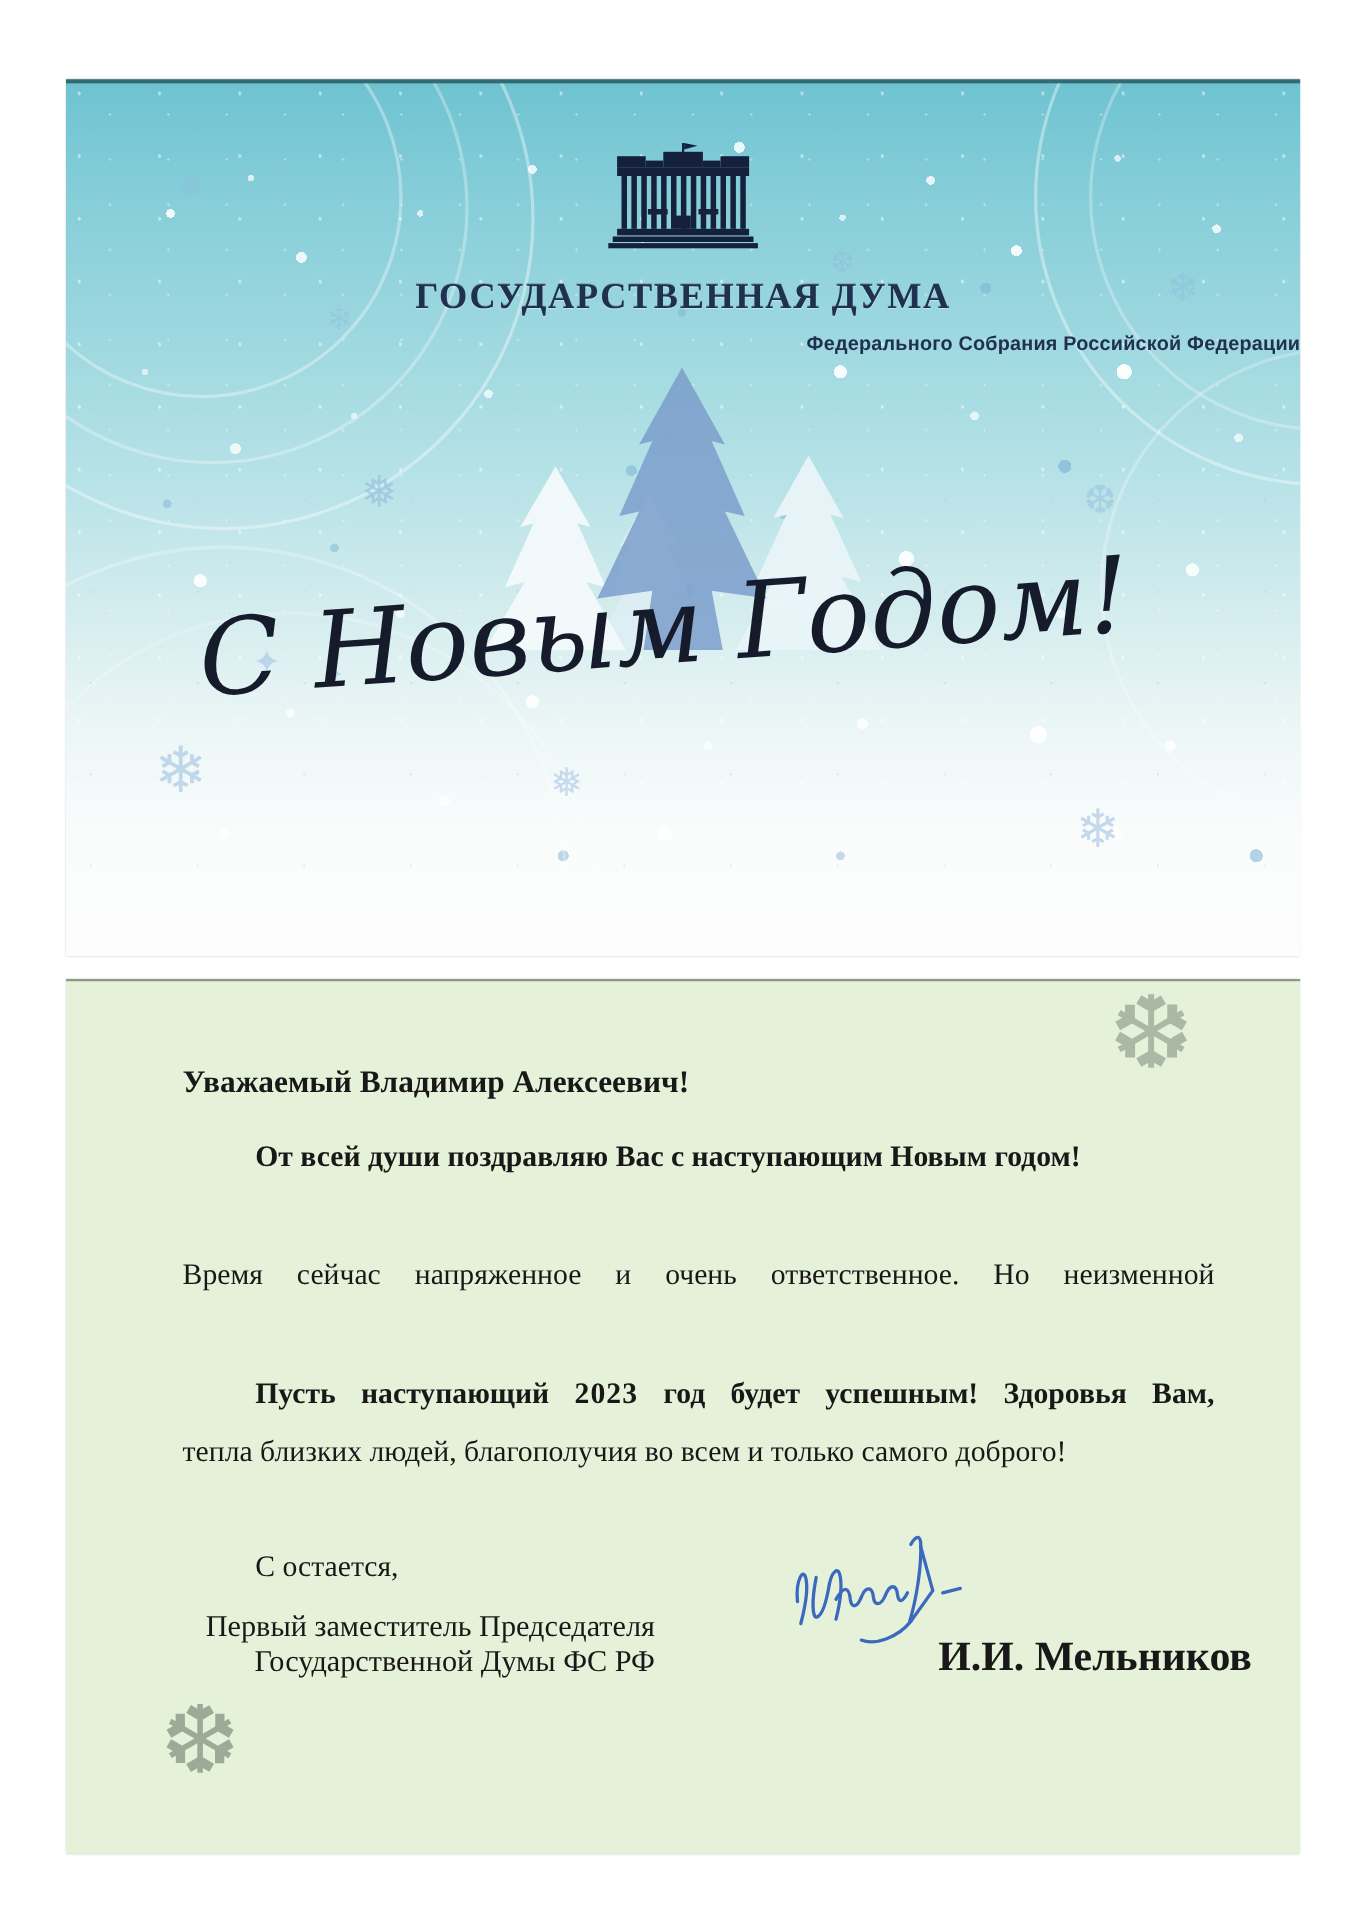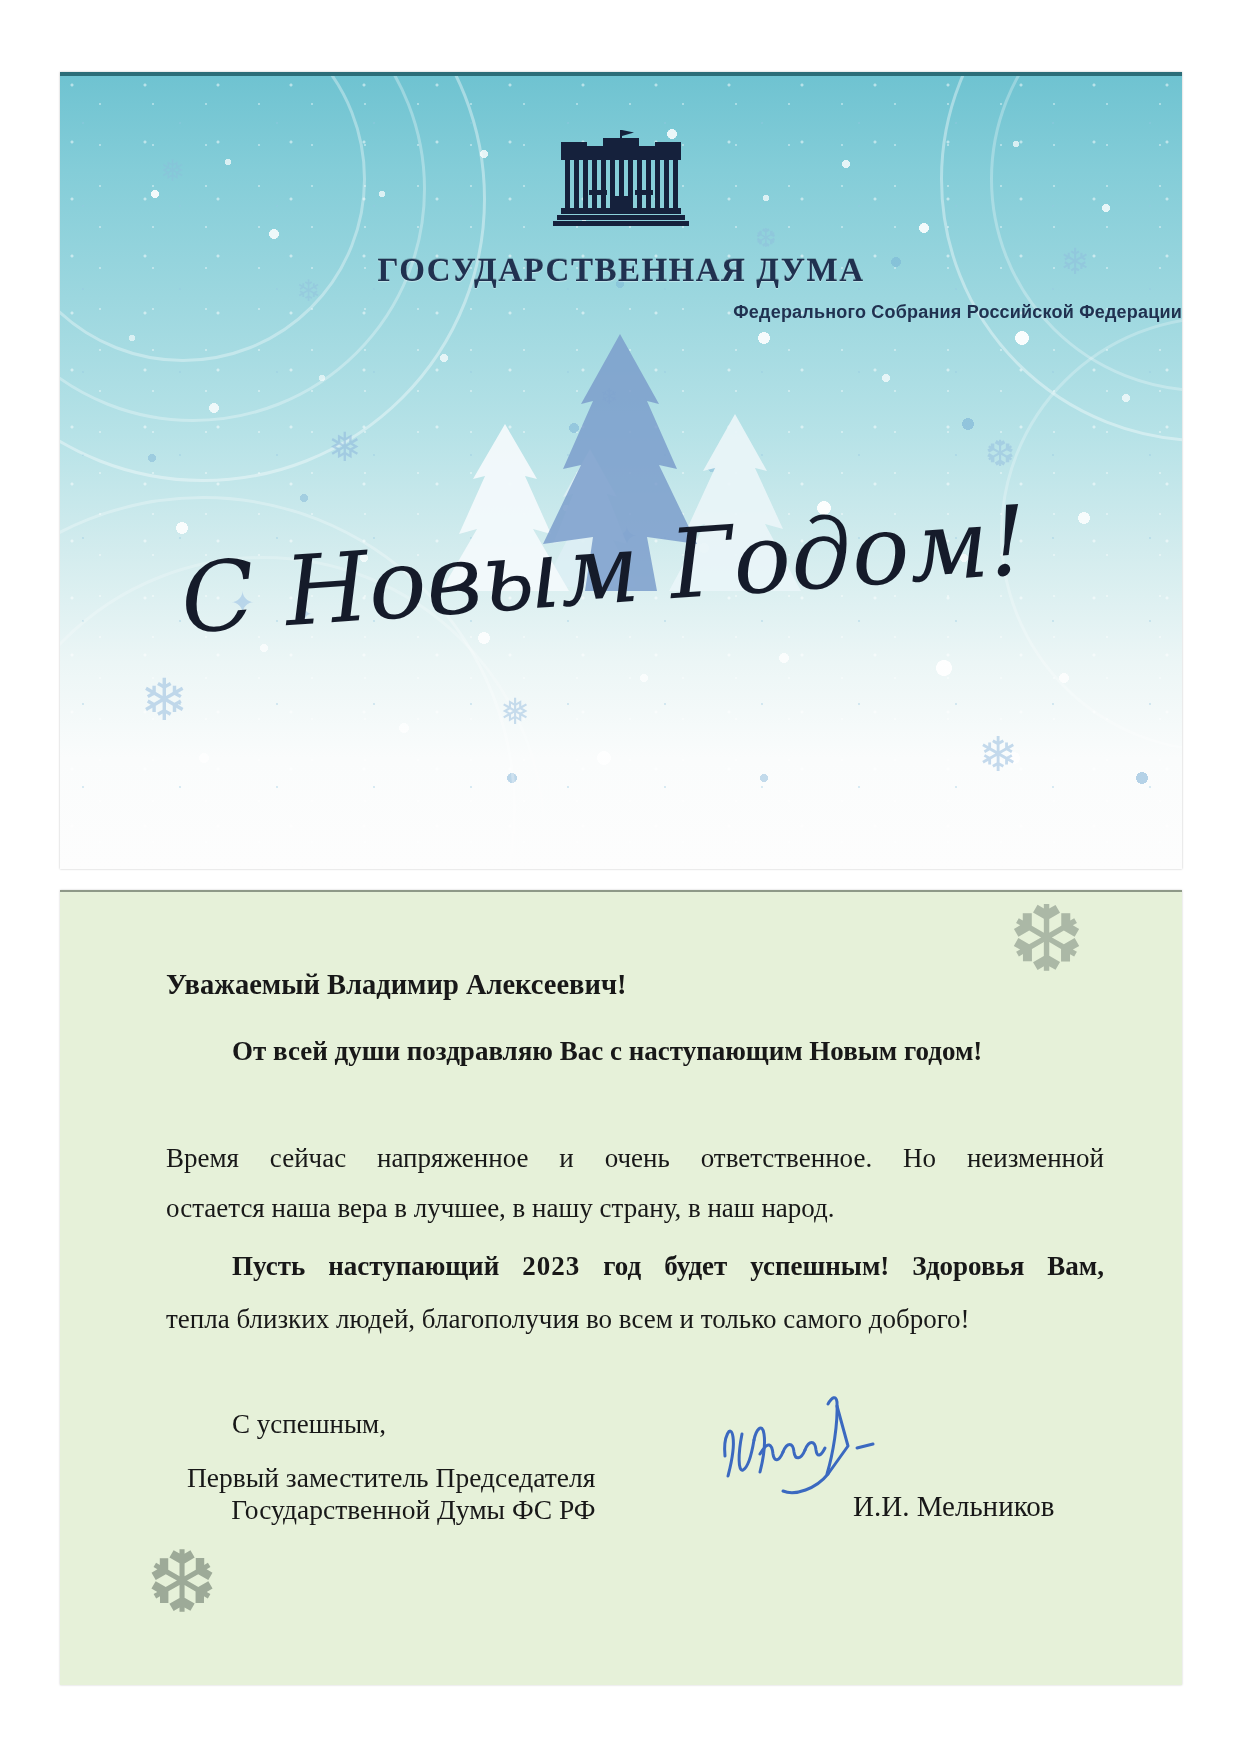--- a/index.html
+++ b/index.html
@@ -94,21 +94,21 @@
     background:#e6f1d9;border-top:2px solid rgba(70,80,70,.55);box-shadow:0 0 2px rgba(0,0,0,.2);
     color:#181818;}
   .ln{position:absolute;left:106px;right:78px;font-size:27px;line-height:38px;}
   .ind{text-indent:66px;font-weight:bold;}
   .just{text-align:justify;text-align-last:justify;}
   .salutation{position:absolute;left:106px;right:78px;top:73px;text-align:left;
     font-weight:bold;font-size:28.5px;line-height:40px;}
   .year{letter-spacing:1px;}
   .closing{position:absolute;left:172px;top:513px;font-size:27px;line-height:38px;}
   .signer-title{position:absolute;left:127px;top:570px;font-size:27.5px;line-height:31.5px;text-align:right;}
-  .signer-name{position:absolute;left:793px;top:597px;font-weight:normal;font-size:29px;line-height:34px;}
+  .signer-name{position:absolute;left:793px;top:597px;font-weight:bold;font-size:38px;line-height:34px;}
   .signature{position:absolute;left:655px;top:500px;}
   .lflake{position:absolute;line-height:1;}
   .lflake.tr{left:948px;top:2px;font-size:92px;color:#a7b4a2;opacity:.92;}
   .lflake.bl{left:86px;top:648px;font-size:86px;color:#9aa795;opacity:.95;}
 </style>
 </head>
 <body>
 
 <div class="page">
 
@@ -187,26 +187,25 @@
 
   <div class="card-letter">
     <span class="lflake tr">❆</span>
     <span class="lflake bl">❆</span>
 
     <div class="salutation">Уважаемый Владимир Алексеевич!</div>
 
     <div class="ln ind" style="top:140px">От всей души поздравляю Вас с наступающим Новым годом!</div>
 
     <div class="ln just" style="top:247px">Время сейчас напряженное и очень ответственное. Но неизменной</div>
-    <div class="ln" style="top:297px">остается наша вера в лучшее, в нашу страну, в наш народ.</div>
 
     <div class="ln ind just" style="top:355px"><span>Пусть наступающий</span> <b class="year">2023</b> <span>год будет успешным! Здоровья Вам,</span></div>
     <div class="ln" style="top:408px">тепла близких людей, благополучия во всем и только самого доброго!</div>
 
-    <div class="closing">С успешным,</div>
+    <div class="closing">С остается,</div>
     <div class="signer-title">
       <div>Первый заместитель Председателя</div>
       <div>Государственной Думы ФС РФ</div>
     </div>
 
     <svg class="signature" width="190" height="118" viewBox="0 0 190 118">
       <g fill="none" stroke="#3b69c0" stroke-width="3" stroke-linecap="round" stroke-linejoin="round">
         <path d="M10,64 C8,44 16,31 18,45 C20,58 15,76 13,84"></path>
         <path d="M27,42 C23,62 23,80 28,78 C34,75 37,60 39,48"></path>
         <path d="M39,48 C41,38 47,30 49,42 C51,55 47,72 45,80"></path>

